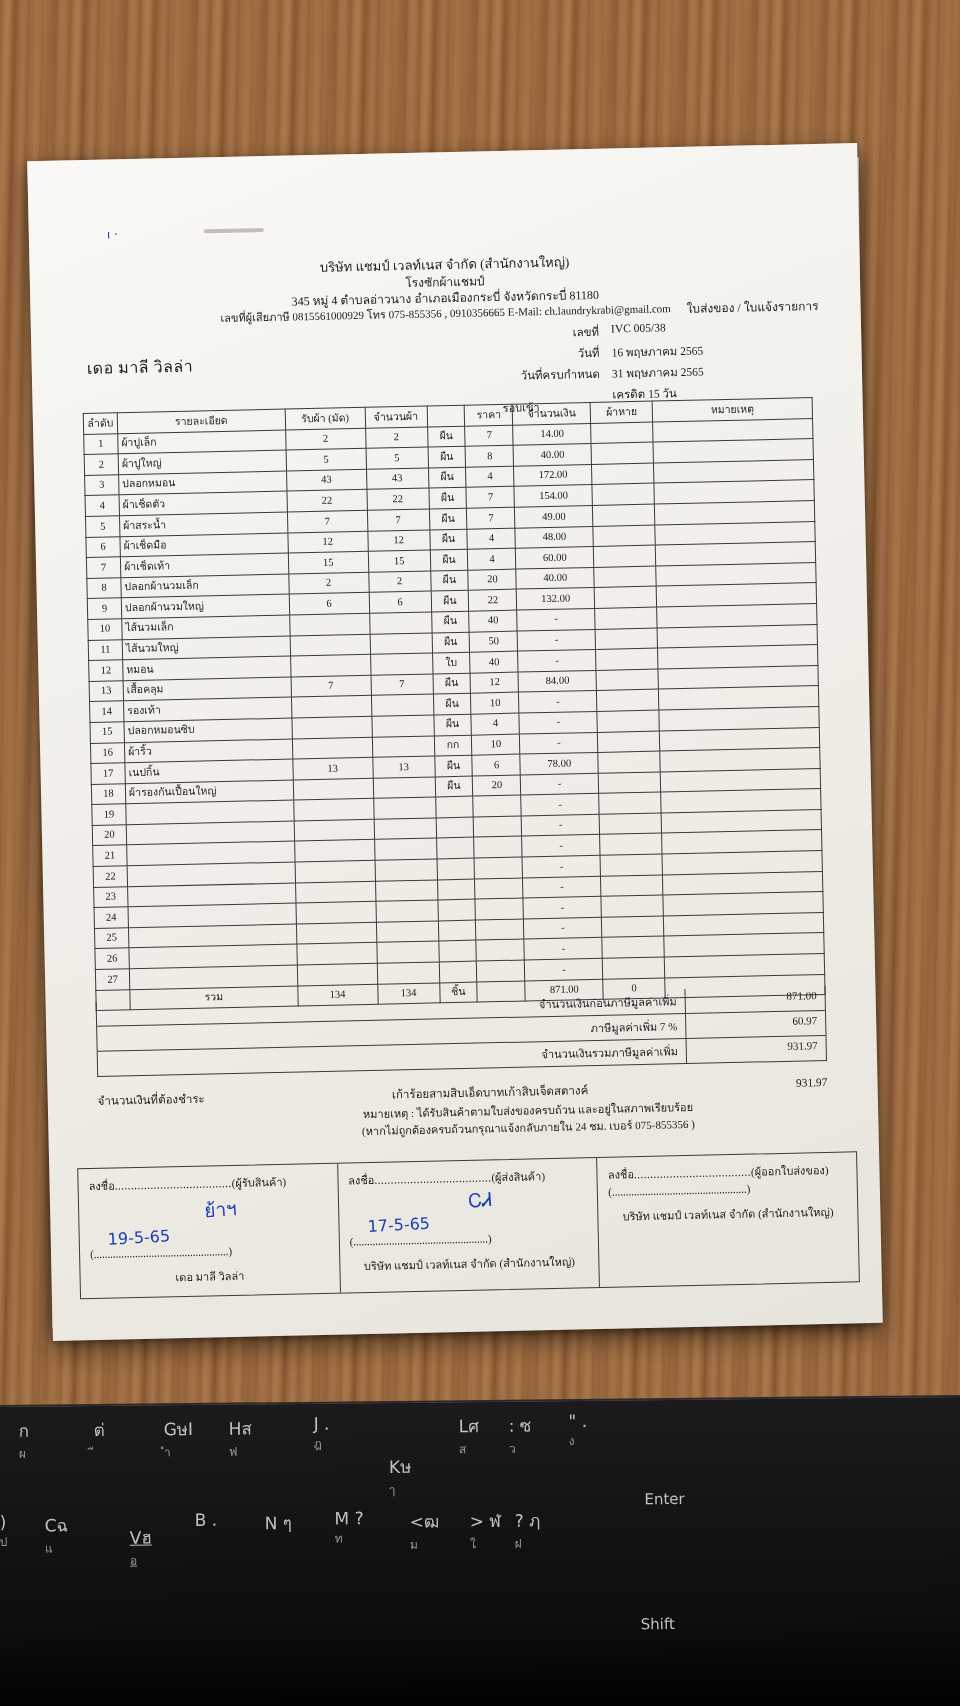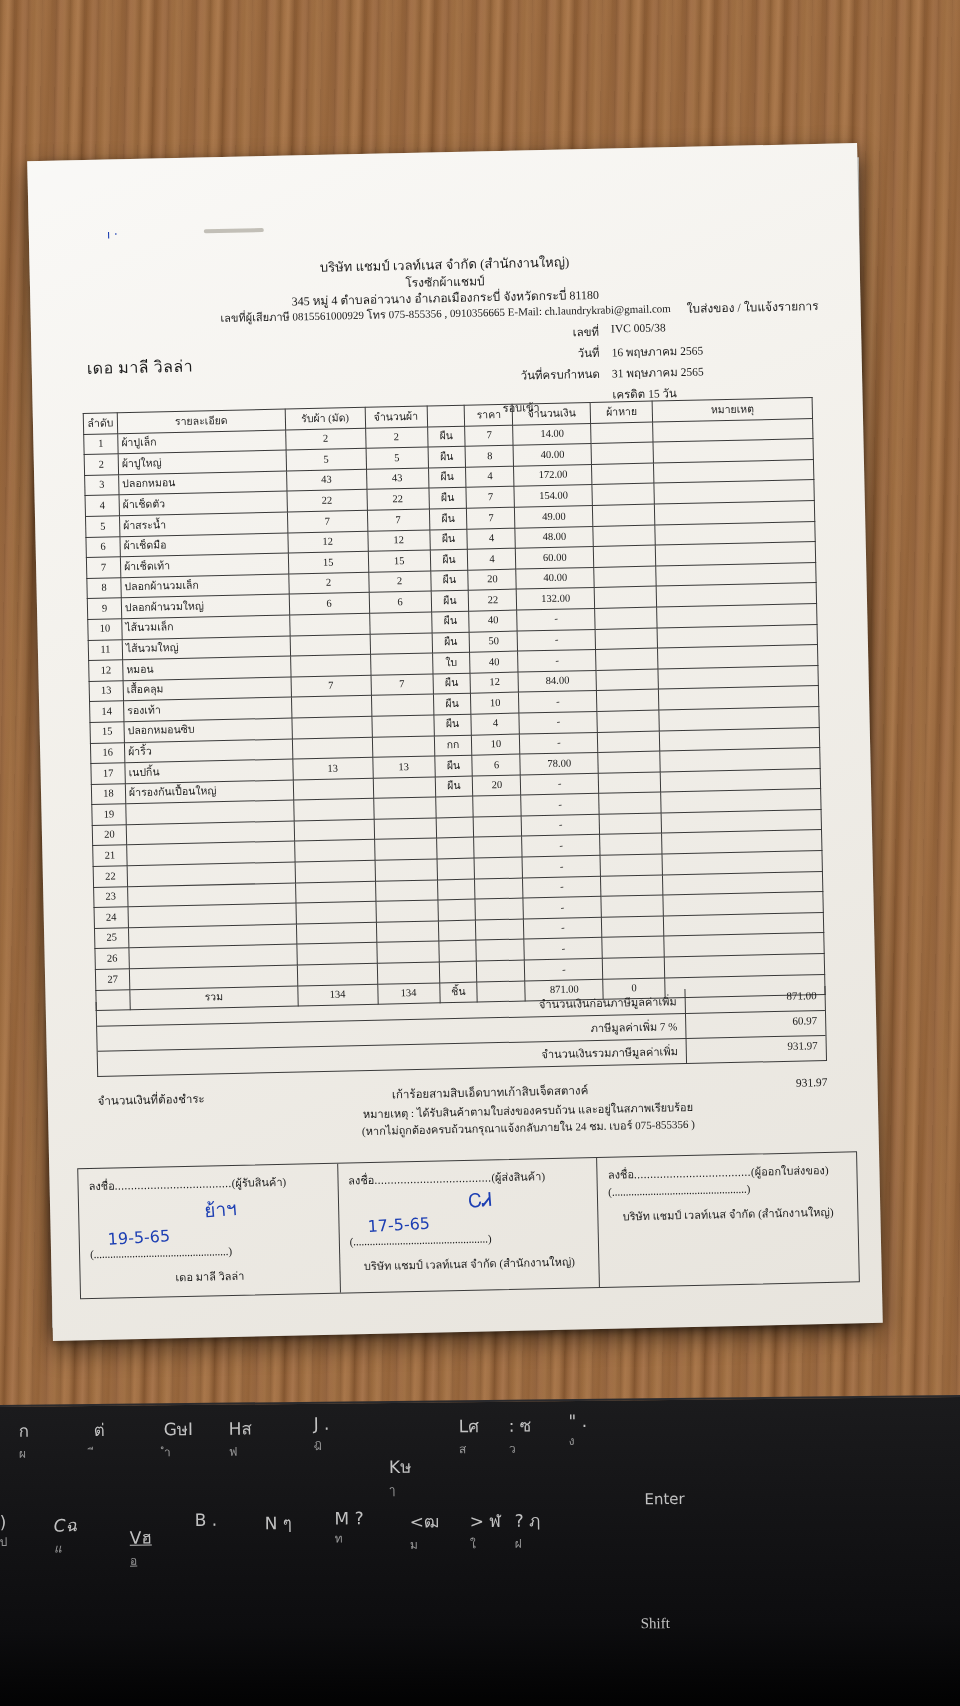--- a/index.html
+++ b/index.html
@@ -629,25 +629,25 @@
         <div class="key" style="left: 175px; top: 10px;"><span>GษI</span><span class="sub">ำ</span></div>
         <div class="key" style="left: 240px; top: 10px;"><span>Hส</span><span class="sub">ฟ</span></div>
         <div class="key" style="left: 325px; top: 10px;"><span>J .</span><span class="sub">ฎ</span></div>
         <div class="key" style="left: 400px; top: 10px; margin-top: 40px;"><span>Kษ</span><span class="sub">ๅ</span></div>
         <div class="key" style="left: 470px; top: 10px;"><span>Lศ</span><span class="sub">ส</span></div>
         <div class="key" style="left: 520px; top: 10px;"><span>: ซ</span><span class="sub">ว</span></div>
         <div class="key" style="left: 580px; top: 10px;"><span>" .</span><span class="sub">ง</span></div>
       </div>
     <div class="keyrow" id="kb-row2">
         <div class="key" style="left: 10px; top: 105px;"><span>)</span><span class="sub">ป</span></div>
-        <div class="key" style="left: 64px; top: 105px; font-style: italic;"><span>Cฉ</span><span class="sub">แ</span></div>
+        <div class="key" style="left: 55px; top: 105px;"><span>Cฉ</span><span class="sub">แ</span></div>
         <div class="key" style="left: 140px; top: 118px; text-decoration: underline;"><span>Vฮ</span><span class="sub">อ</span></div>
         <div class="key" style="left: 205px; top: 105px;"><span>B .</span><span class="sub"></span></div>
         <div class="key" style="left: 275px; top: 105px;"><span>N ๆ</span><span class="sub"></span></div>
         <div class="key" style="left: 345px; top: 105px;"><span>M ?</span><span class="sub">ท</span></div>
         <div class="key" style="left: 420px; top: 105px;"><span>&lt;ฒ</span><span class="sub">ม</span></div>
         <div class="key" style="left: 480px; top: 105px;"><span>&gt; ฬ</span><span class="sub">ใ</span></div>
         <div class="key" style="left: 525px; top: 105px;"><span>? ฦ</span><span class="sub">ฝ</span></div>
       </div>
     <div class="key" style="left:655px; top:90px; font-size:15px;">Enter</div>
-    <div class="key" style="left:650px; top:215px; font-size:15px;font-family:Liberation Serif, serif;">Shift</div>
+    <div class="key" style="left:650px; top:215px; font-size:15px;">Shift</div>
   </div>
 </div>
 
 </body></html>

